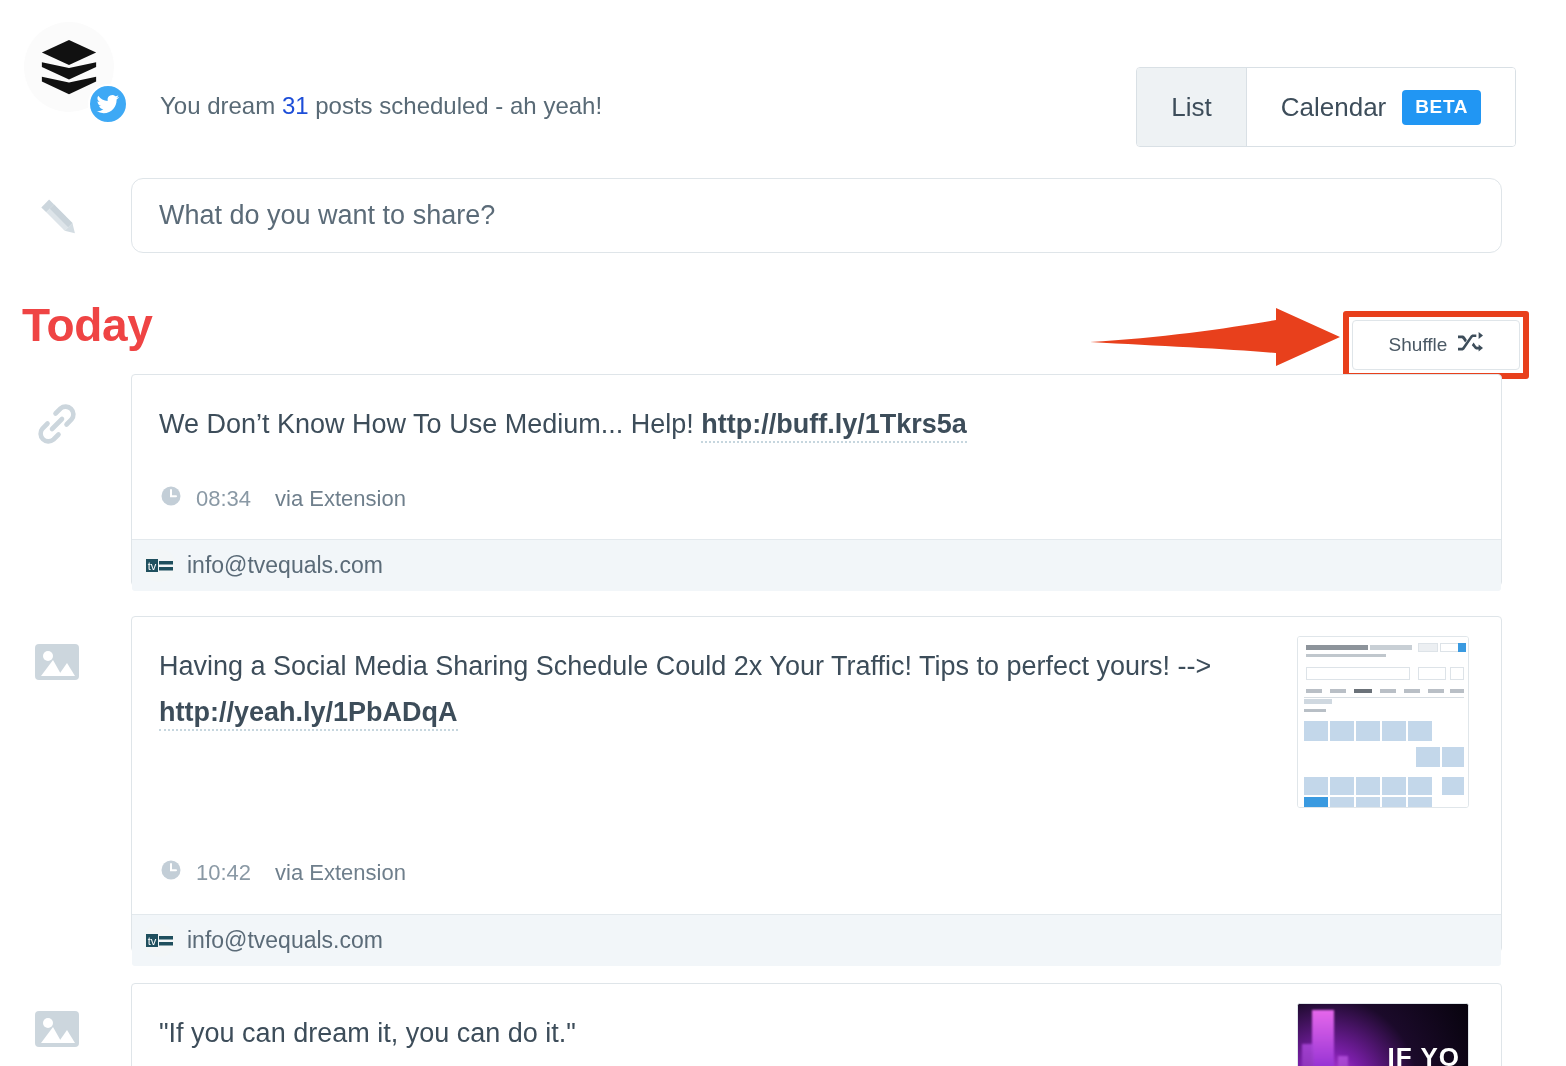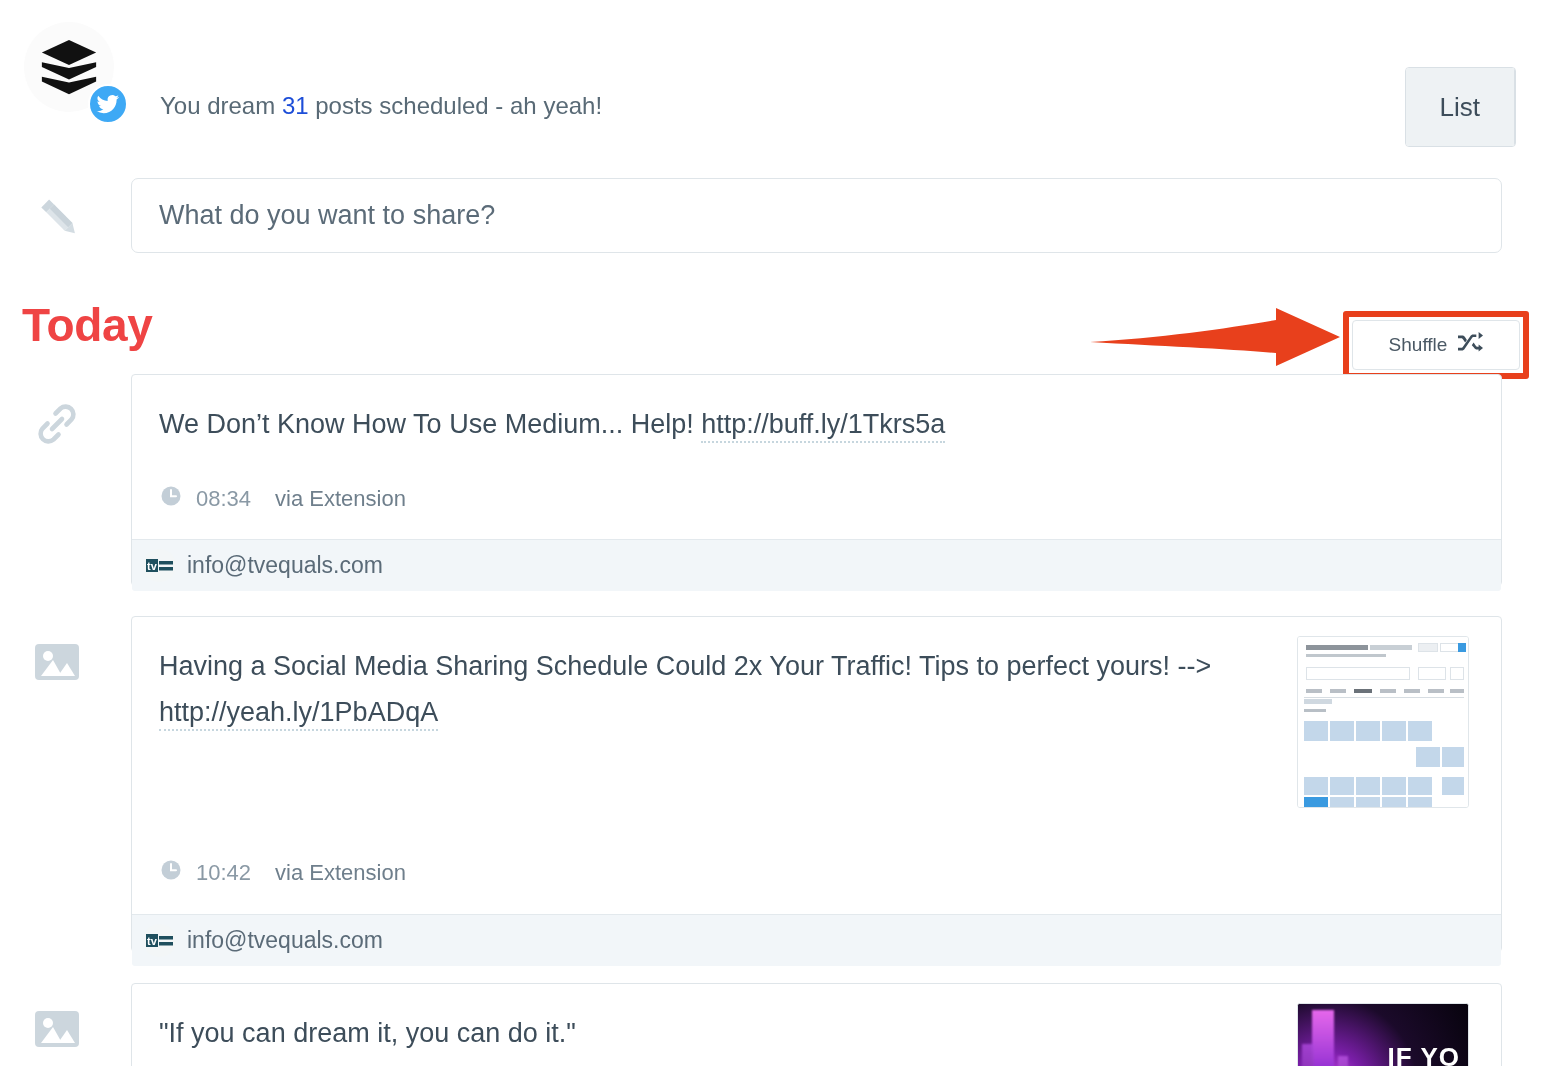--- a/index.html
+++ b/index.html
@@ -87,21 +87,21 @@
     width: 1566px; height: 80px;
   }
   .pencil-icon {
     position: absolute; left: 33px; top: 14px;
     width: 52px; height: 52px;
   }
   .composer-box {
     position: absolute; left: 131px; top: 0;
     width: 1371px; height: 75px;
     border: 1px solid #dfe5e9;
-    border-radius: 7px;
+    border-radius: 12px;
     background: #fff;
     display: flex; align-items: center;
     padding-left: 25px;
   }
   .composer-box .ph {
     font-size: 27px; color: #5b6b78;
     background: transparent; border: 0; outline: 0;
     width: 100%;
     font-family: "Liberation Sans", sans-serif;
   }
@@ -151,20 +151,21 @@
   .post .text {
     font-size: 27px; line-height: 46px;
     color: #3d4d5a;
     padding: 26px 30px 0 27px;
     max-width: 1145px;
     word-wrap: break-word;
   }
   .post .text .u {
     border-bottom: 2px dotted #c6d6de;
     padding-bottom: 2px;
+    font-weight: bold;
   }
   .post .meta {
     display: flex; align-items: center;
     gap: 10px;
     padding: 0 0 0 28px;
     font-size: 22px; color: #8a99a5;
   }
   .post .meta .time { color: #8a99a5; margin-left: 4px; }
   .post .meta .via { color: #6f7f8c; margin-left: 14px; }
   .post .footer {
@@ -179,21 +180,20 @@
   .post .footer .email {
     font-size: 23px; color: #5b6b78;
   }
   .avatar-mini {
     width: 33px; height: 33px;
     border-radius: 50%;
     background: #f3f6f7;
     display: flex; align-items: center; justify-content: center;
     overflow: hidden;
     flex: 0 0 auto;
-    font-weight: bold;
   }
   .left-icon {
     position: absolute; left: 33px;
     width: 48px; height: 48px;
   }
   .thumb {
     position: absolute;
     border-radius: 3px;
     overflow: hidden;
     border: 1px solid #e0e6ea;
@@ -228,20 +228,24 @@
         <path d="M23 4.9c-.8.4-1.7.6-2.6.8 1-.6 1.7-1.5 2-2.5-.9.5-1.9.9-3 1.1A4.6 4.6 0 0 0 11.6 8c0 .4 0 .7.1 1A13 13 0 0 1 2.2 3.8a4.6 4.6 0 0 0 1.4 6.1c-.8 0-1.5-.2-2.1-.6v.1c0 2.2 1.6 4 3.7 4.5-.4.1-.8.2-1.2.2-.3 0-.6 0-.9-.1.6 1.8 2.3 3.1 4.3 3.2a9.2 9.2 0 0 1-5.7 2c-.4 0-.8 0-1.1-.1a13 13 0 0 0 7 2.1c8.4 0 13-7 13-13v-.6c.9-.6 1.7-1.5 2.4-2.4z"></path>
       </svg>
     </div>
 
 
     <div class="page-subtitle"><span>You dream </span><span class="count">31</span><span> posts scheduled - ah yeah!</span></div>
 
     <div class="view-toggle">
       <div class="seg active">
         <span>List</span>
+      </div>
+      <div class="seg">
+        <span>Calendar</span>
+        <span class="beta-badge">BETA</span>
       </div>
     </div>
   </div>
 
   <div class="composer-row">
     <span class="pencil-icon">
       <svg width="52" height="52" viewBox="0 0 52 52">
         <g transform="rotate(-45 26 26)">
           <rect x="21" y="6" width="11" height="7" fill="#ccd6dd"></rect>
           <rect x="21" y="13" width="11" height="26" fill="#dde4e9"></rect>

